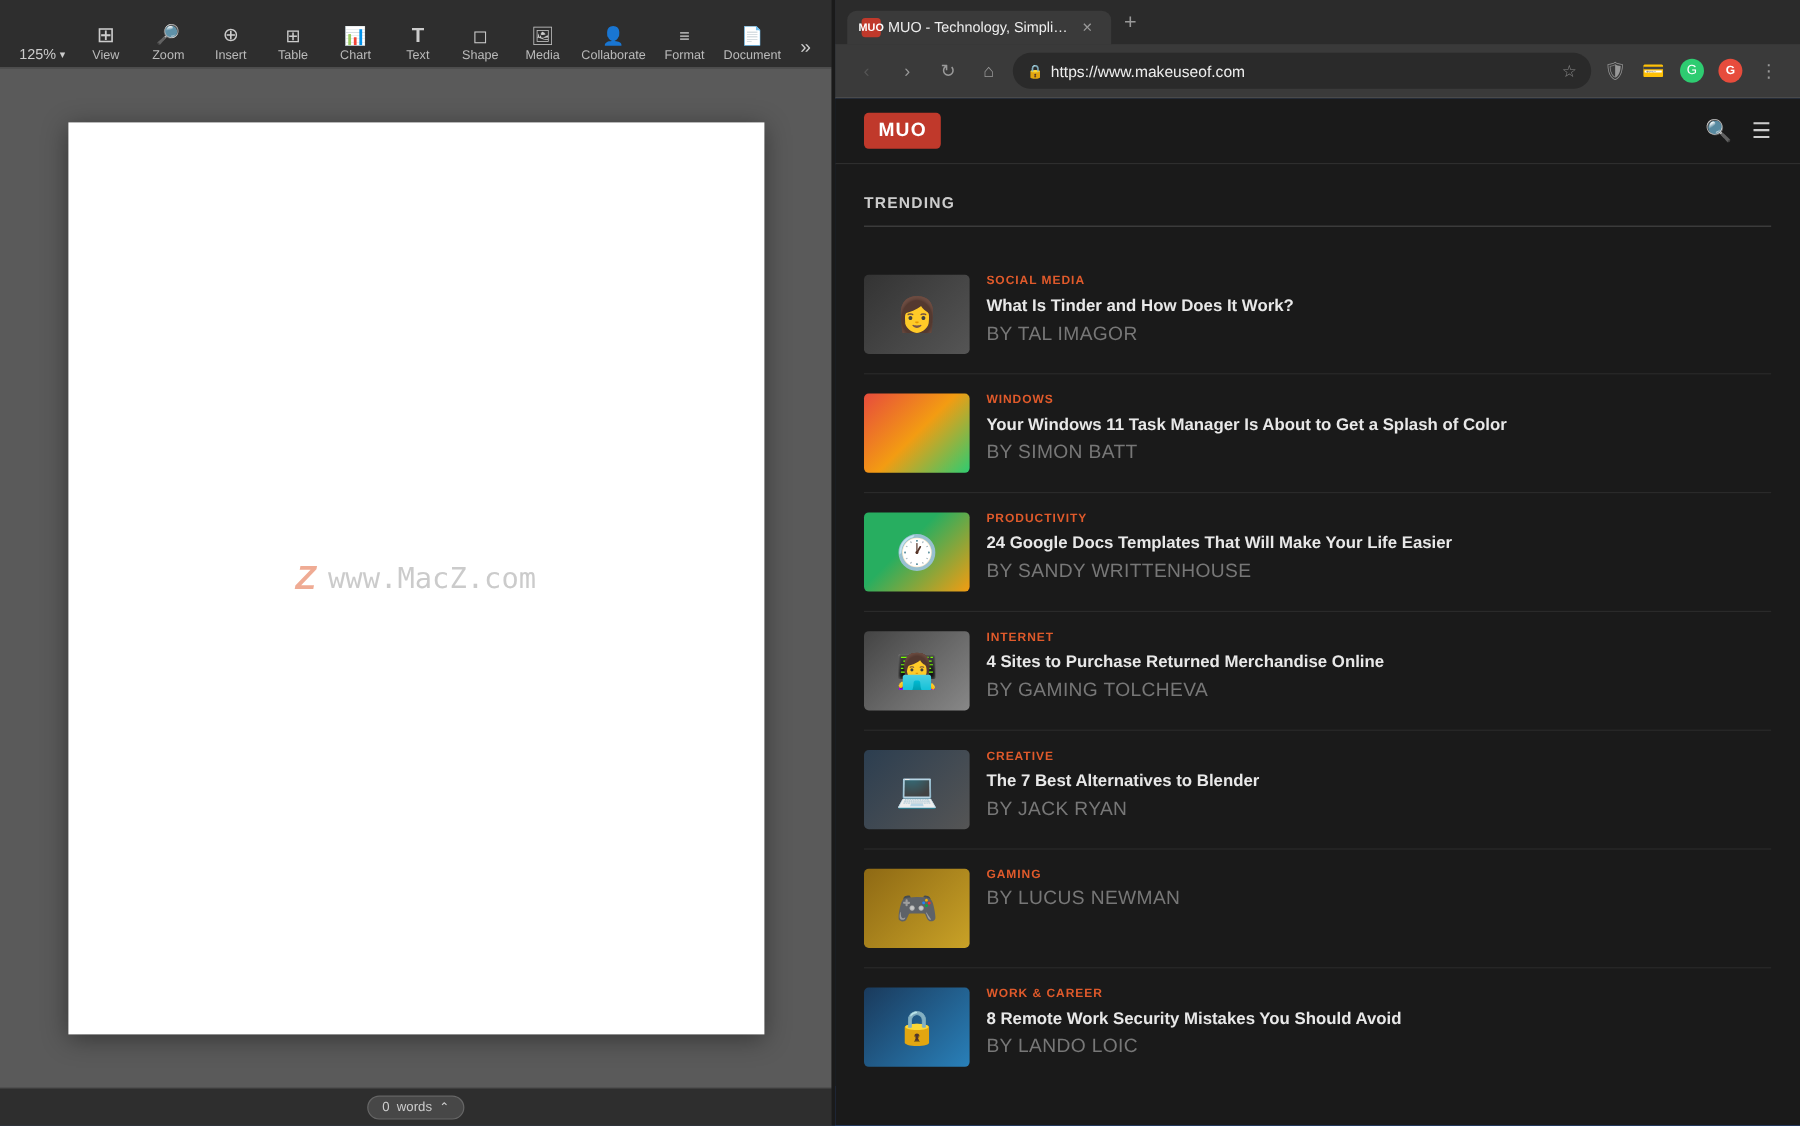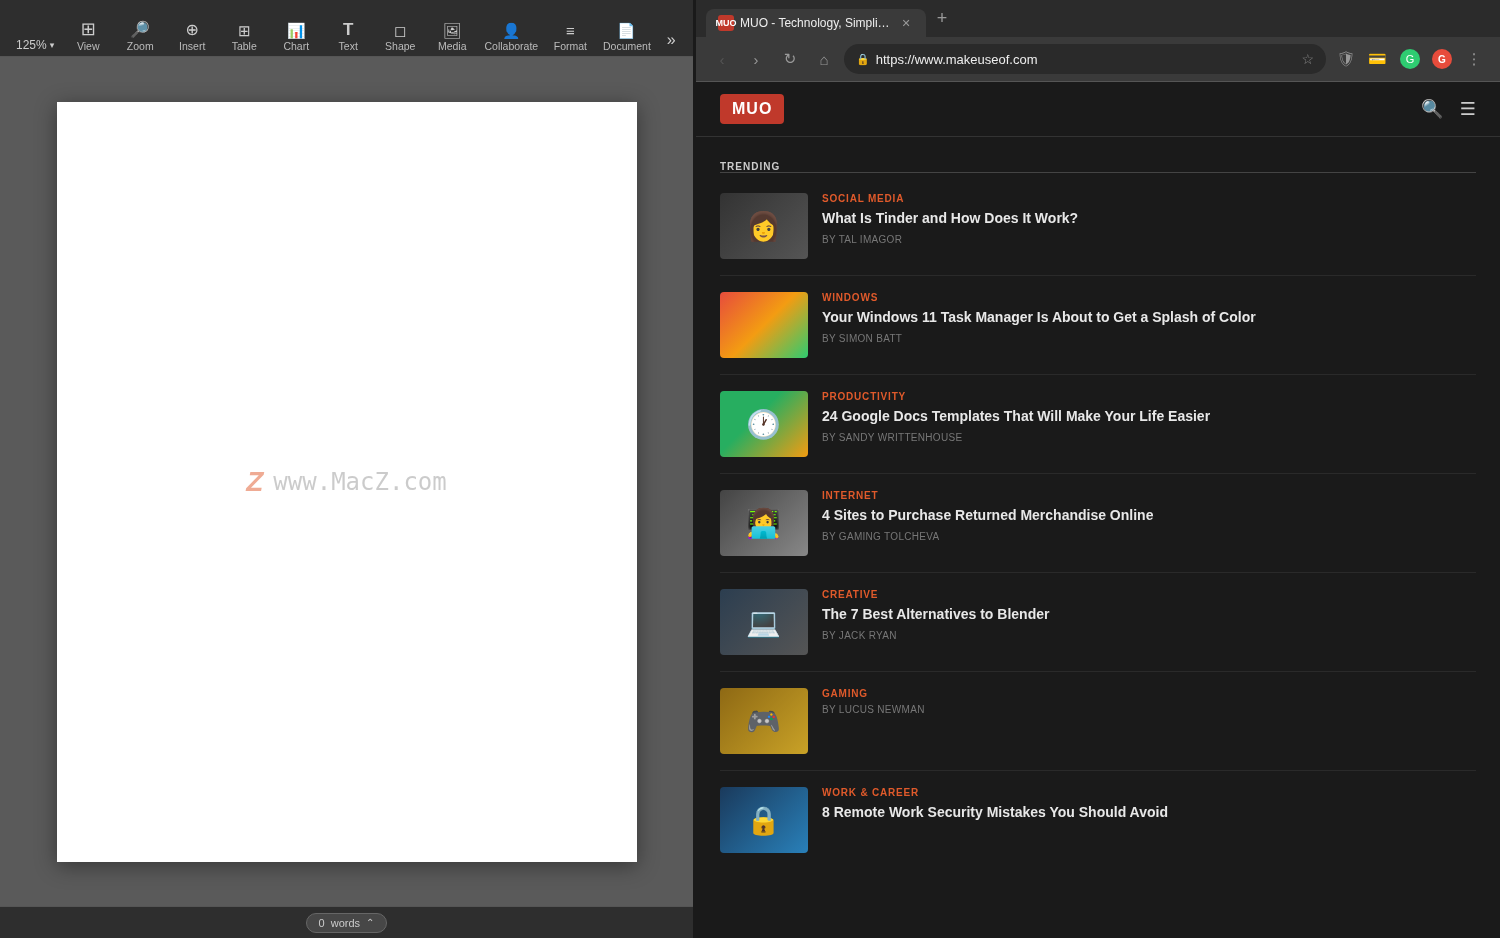--- a/index.html
+++ b/index.html
@@ -294,26 +294,26 @@
       font-size: 18px;
       cursor: pointer;
     }
 
     #site-body {
       padding: 24px 24px 0;
       background: #1a1a1a;
     }
 
     #trending-label {
-      font-size: 10px;
+      font-size: 13px;
       font-weight: 700;
       color: #ccc;
       letter-spacing: 1px;
-      margin-bottom: 4px;
-      padding-bottom: 0;
+      margin-bottom: 24px;
+      padding-bottom: 12px;
       border-bottom: 1px solid #444;
     }
 
     .article-item {
       display: flex;
       gap: 14px;
       padding: 16px 0;
       border-bottom: 1px solid #2a2a2a;
       cursor: pointer;
     }
@@ -352,21 +352,21 @@
       margin-bottom: 5px;
     }
     .article-title {
       font-size: 14px;
       font-weight: 600;
       color: #e8e8e8;
       line-height: 1.35;
       margin-bottom: 6px;
     }
     .article-author {
-      font-size: 10px;
+      font-size: 16px;
       color: #777;
       letter-spacing: 0.3px;
     }
 
     
     #website-content::-webkit-scrollbar { width: 6px; }
     #website-content::-webkit-scrollbar-track { background: #1a1a1a; }
     #website-content::-webkit-scrollbar-thumb { background: #444; border-radius: 3px; }
   </style>
 </head>
@@ -581,17 +581,18 @@
         </div>
       </div>
 
       <div class="article-item">
         <div class="article-thumb thumb-career">
           <div class="thumb-person">🔒</div>
         </div>
         <div class="article-meta">
           <div class="article-category">WORK &amp; CAREER</div>
           <div class="article-title">8 Remote Work Security Mistakes You Should Avoid</div>
+          <div class="article-author">BY LANDO LOIC</div>
         </div>
       </div>
     </div>
   </div>
 </div>
 
 </body></html>

